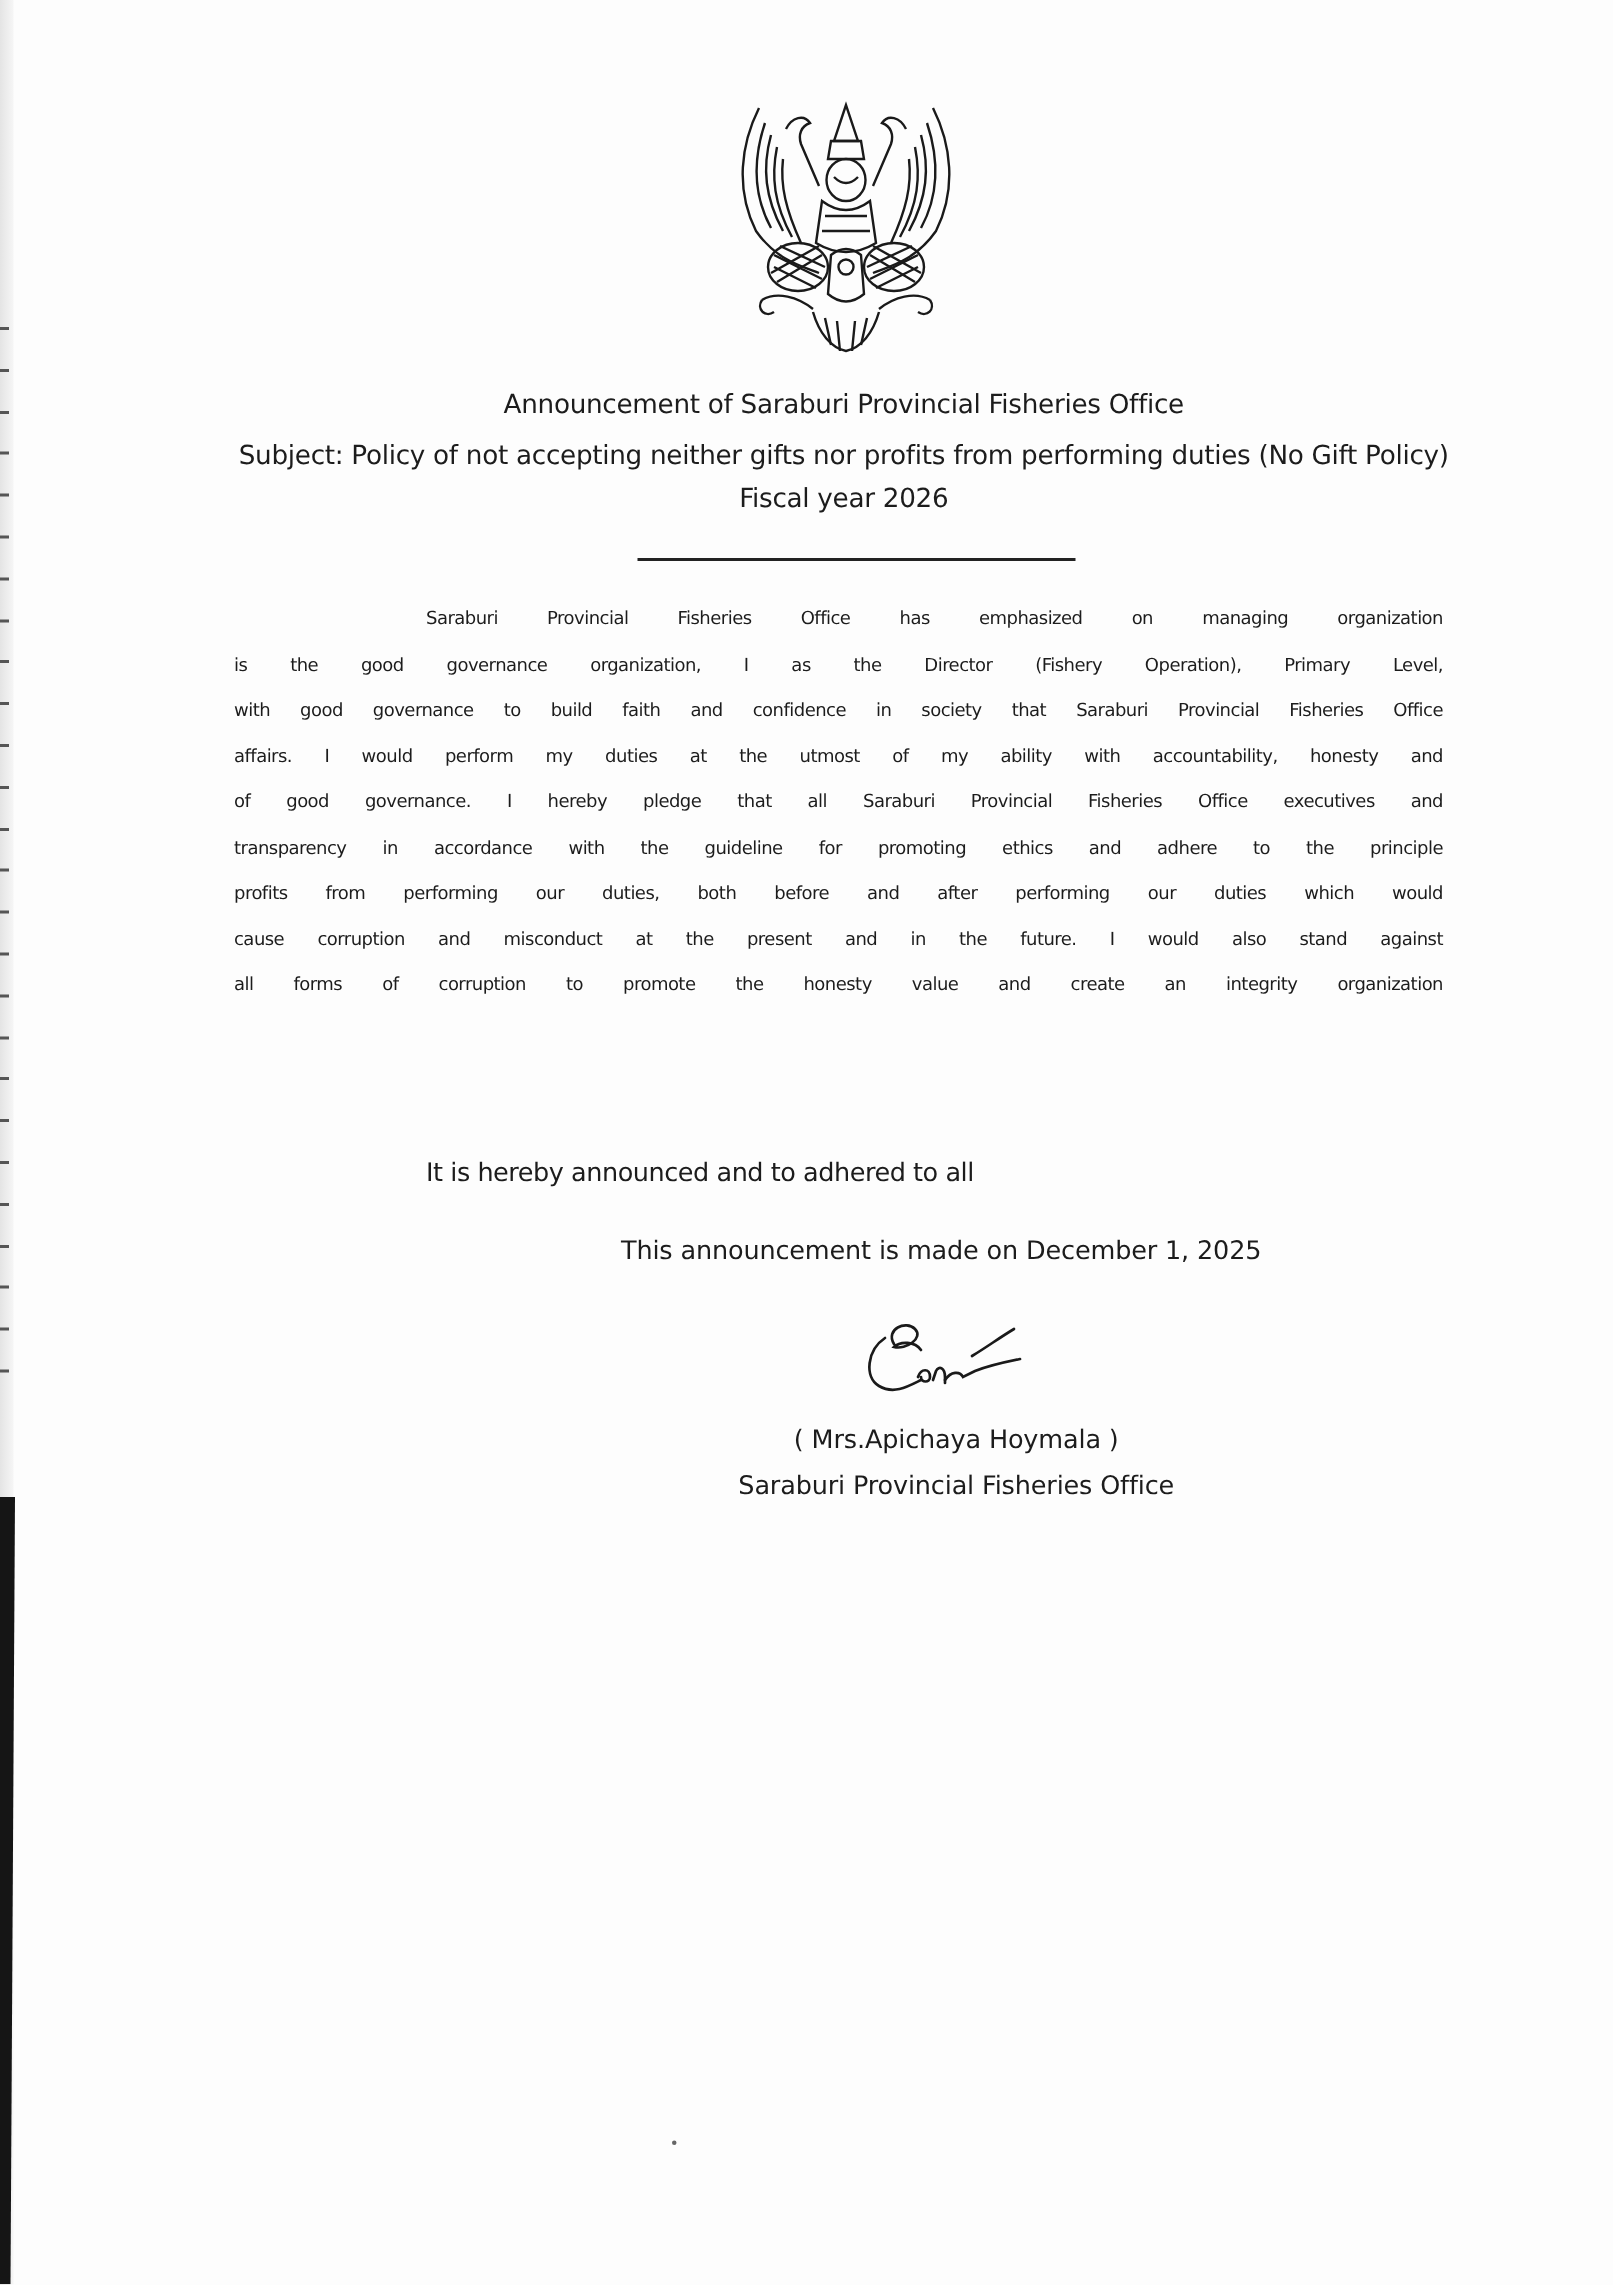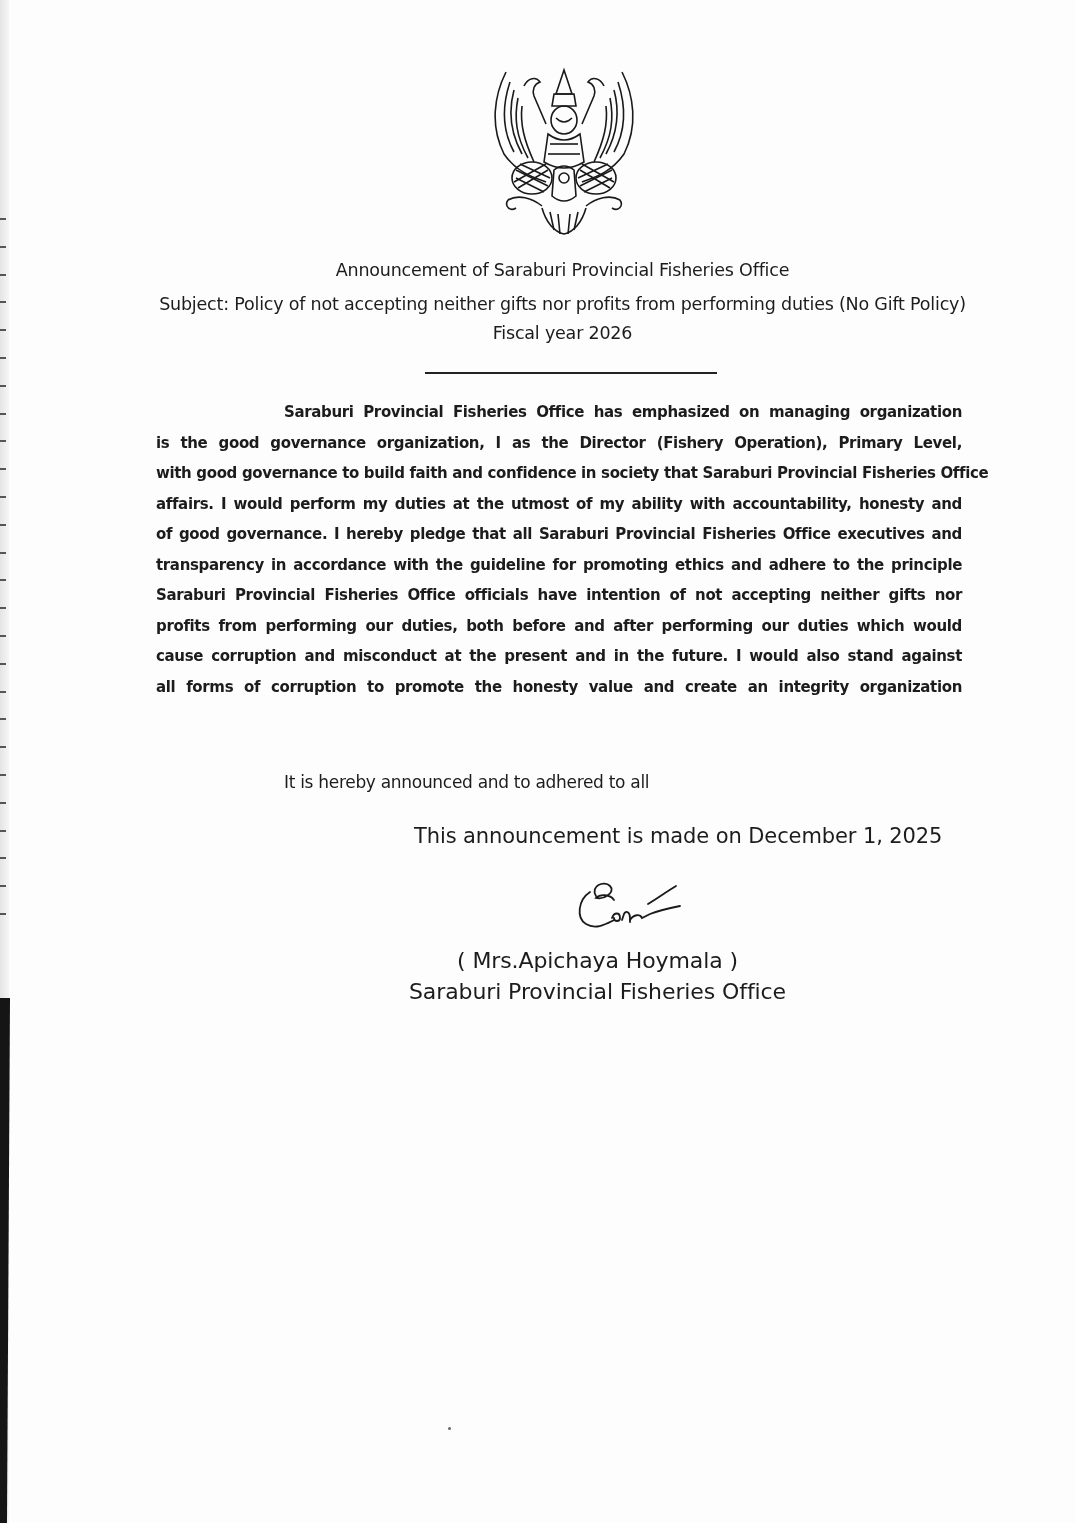--- a/index.html
+++ b/index.html
@@ -32,42 +32,41 @@
       font-size: 17.5px; letter-spacing: -0.2px;
     }
     .header-line.h1 { top: 260px; left: 25px; }
     .header-line.h2 { top: 294px; left: 25px; }
     .header-line.h3 { top: 323px; left: 25px; }
     .rule {
       position: absolute; left: 425px; top: 372px; width: 292px; height: 2px; background: #222;
     }
     .body-text {
       position: absolute; left: 156px; top: 397px; width: 806px;
-      font-size: 15px; line-height: 30.5px; text-align: justify;
+      font-size: 12px; line-height: 30.5px; text-align: justify;
       letter-spacing: -0.35px;
-      font-weight: bold;
     }
     .body-text .line {
       display: block; text-align: justify; text-align-last: justify; white-space: nowrap;
       overflow: visible;
     }
     .body-text .line.first { padding-left: 128px; }
     .body-text .line.last { text-align-last: left; }
     .closing {
       position: absolute; left: 284px; top: 772px; font-size: 17px; letter-spacing: -0.3px;
     }
     .date-line {
-      position: absolute; left: 414px; top: 824px; font-size: 21px; letter-spacing: -0.1px;
+      position: absolute; left: 414px; top: 824px; font-size: 17px; letter-spacing: -0.1px;
     }
     .signature {
       position: absolute; left: 570px; top: 874px; width: 120px; height: 60px;
     }
     .sig-block {
-      position: absolute; left: 400px; top: 945px; width: 395px; text-align: center;
-      font-size: 22px; line-height: 31px; letter-spacing: -0.1px;
+      position: absolute; left: 440px; top: 945px; width: 395px; text-align: center;
+      font-size: 17px; line-height: 31px; letter-spacing: -0.1px;
     }
     .speck {
       position: absolute; left: 448px; top: 1427px; width: 3px; height: 3px; background: #666; border-radius: 50%;
     }
   </style>
 </head>
 <body>
 
 <div class="scan-edge"></div>
 <div id="ticks">
@@ -147,21 +146,20 @@
 <div class="header-line h3">Fiscal year 2026</div>
 <div class="rule"></div>
 
 <div class="body-text">
   <span class="line first">Saraburi Provincial Fisheries Office has emphasized on managing organization</span>
   <span class="line">is the good governance organization, I as the Director (Fishery Operation), Primary Level,</span>
   <span class="line">with good governance to build faith and confidence in society that Saraburi Provincial Fisheries Office</span>
   <span class="line">affairs. I would perform my duties at the utmost of my ability with accountability, honesty and</span>
   <span class="line">of good governance. I hereby pledge that all Saraburi Provincial Fisheries Office executives and</span>
   <span class="line">transparency in accordance with the guideline for promoting ethics and adhere to the principle</span>
-  <span class="line">Saraburi Provincial Fisheries Office officials have intention of not accepting neither gifts nor</span>
   <span class="line">profits from performing our duties, both before and after performing our duties which would</span>
   <span class="line">cause corruption and misconduct at the present and in the future. I would also stand against</span>
   <span class="line">all forms of corruption to promote the honesty value and create an integrity organization</span>
 </div>
 
 <div class="closing">It is hereby announced and to adhered to all</div>
 <div class="date-line">This announcement is made on December 1, 2025</div>
 
 <svg class="signature" viewBox="0 0 120 60">
   <g fill="none" stroke="#1a1a1a" stroke-width="1.8" stroke-linecap="round">

